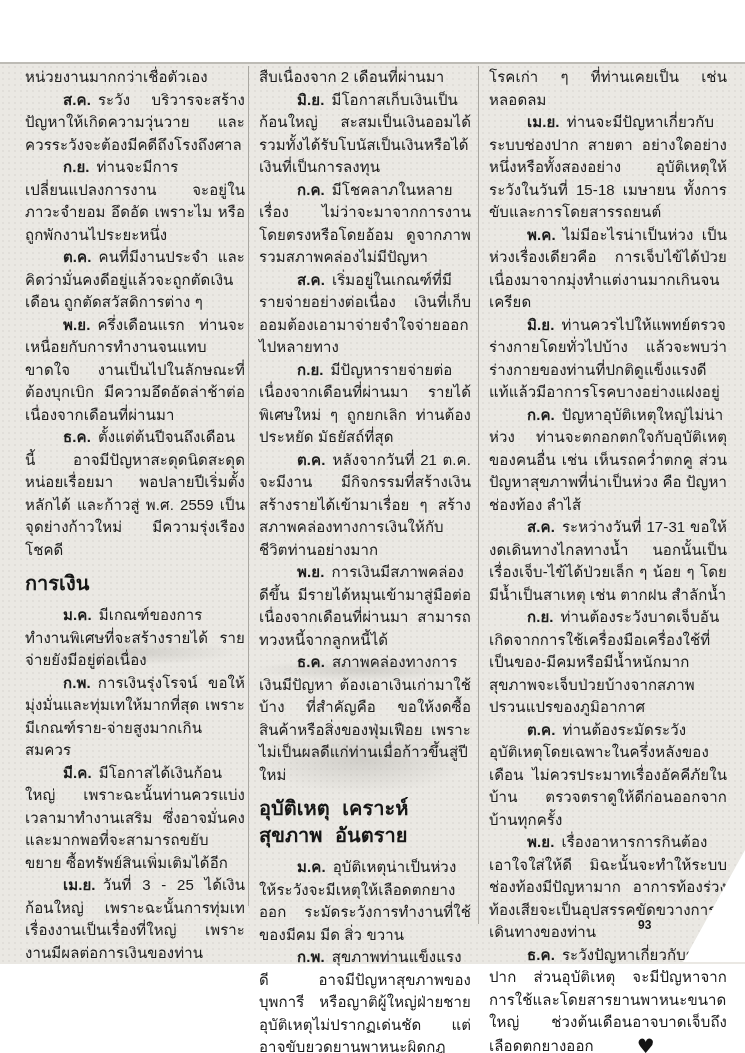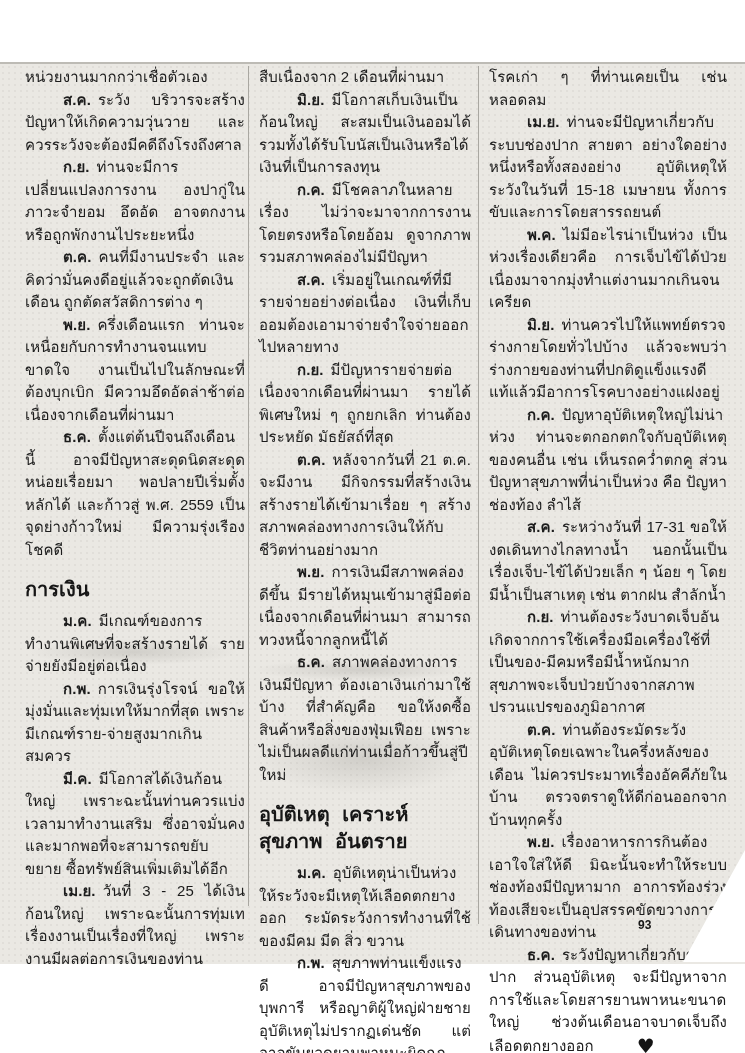--- a/index.html
+++ b/index.html
@@ -40,21 +40,21 @@
   .para{
     margin:0;padding:0;
     font-size:15px;line-height:22.5px;
     text-align:justify;
     letter-spacing:.1px;
   }
   .para.indent{text-indent:38px;}
   .month{font-weight:bold;margin-right:7px;}
   .sec-heading{
     font-size:20px;line-height:27px;font-weight:bold;
-    margin:15px 0 7px 0;padding:0;word-spacing:7px;color:#161616;
+    margin:9px 0 7px 0;padding:0;word-spacing:7px;color:#161616;
   }
   .heart{
     display:inline-block;font-size:20px;line-height:1;margin-left:5px;
     color:#141414;position:relative;top:2px;
     font-family:"DejaVu Sans",sans-serif;
   }
   #page-number{
     position:absolute;left:638px;top:918px;
     font-size:12px;font-weight:bold;color:#161616;
   }
@@ -68,21 +68,21 @@
   <div class="smudge" id="smudge-3"></div>
 </div>
 
 <div class="divider" id="divider-1"></div>
 <div class="divider" id="divider-2"></div>
 
 <div id="cols">
     <div class="col">
       <p class="para"><span>หน่วยงานมากกว่าเชื่อตัวเอง</span></p>
       <p class="para indent"><b class="month">ส.ค.</b><span>ระวัง บริวารจะสร้างปัญหาให้เกิดความวุ่นวาย และควรระวังจะต้องมีคดีถึงโรงถึงศาล</span></p>
-      <p class="para indent"><b class="month">ก.ย.</b><span>ท่านจะมีการเปลี่ยนแปลงการงาน องปากู่ในภาวะจำยอม อึดอัด อาจตกงาน หรือถูกพักงานไประยะหนึ่ง</span></p>
+      <p class="para indent"><b class="month">ก.ย.</b><span>ท่านจะมีการเปลี่ยนแปลงการงาน จะอยู่ในภาวะจำยอม อึดอัด เพราะไม หรือถูกพักงานไประยะหนึ่ง</span></p>
       <p class="para indent"><b class="month">ต.ค.</b><span>คนที่มีงานประจำ และคิดว่ามั่นคงดีอยู่แล้วจะถูกตัดเงินเดือน ถูกตัดสวัสดิการต่าง ๆ</span></p>
       <p class="para indent"><b class="month">พ.ย.</b><span>ครึ่งเดือนแรก ท่านจะเหนื่อยกับการทำงานจนแทบขาดใจ งานเป็นไปในลักษณะที่ต้องบุกเบิก มีความอึดอัดล่าช้าต่อเนื่องจากเดือนที่ผ่านมา</span></p>
       <p class="para indent"><b class="month">ธ.ค.</b><span>ตั้งแต่ต้นปีจนถึงเดือนนี้ อาจมีปัญหาสะดุดนิดสะดุดหน่อยเรื่อยมา พอปลายปีเริ่มตั้งหลักได้ และก้าวสู่ พ.ศ. 2559 เป็นจุดย่างก้าวใหม่ มีความรุ่งเรือง โชคดี</span></p>
       <h2 class="sec-heading">การเงิน</h2>
       <p class="para indent"><b class="month">ม.ค.</b><span>มีเกณฑ์ของการทำงานพิเศษที่จะสร้างรายได้ รายจ่ายยังมีอยู่ต่อเนื่อง</span></p>
       <p class="para indent"><b class="month">ก.พ.</b><span>การเงินรุ่งโรจน์ ขอให้มุ่งมั่นและทุ่มเทให้มากที่สุด เพราะมีเกณฑ์ราย-จ่ายสูงมากเกินสมควร</span></p>
       <p class="para indent"><b class="month">มี.ค.</b><span>มีโอกาสได้เงินก้อนใหญ่ เพราะฉะนั้นท่านควรแบ่งเวลามาทำงานเสริม ซึ่งอาจมั่นคงและมากพอที่จะสามารถขยับขยาย ซื้อทรัพย์สินเพิ่มเติมได้อีก</span></p>
       <p class="para indent"><b class="month">เม.ย.</b><span>วันที่ 3 - 25 ได้เงินก้อนใหญ่ เพราะฉะนั้นการทุ่มเทเรื่องงานเป็นเรื่องที่ใหญ่ เพราะงานมีผลต่อการเงินของท่าน</span></p>
     </div>
     <div class="col">

